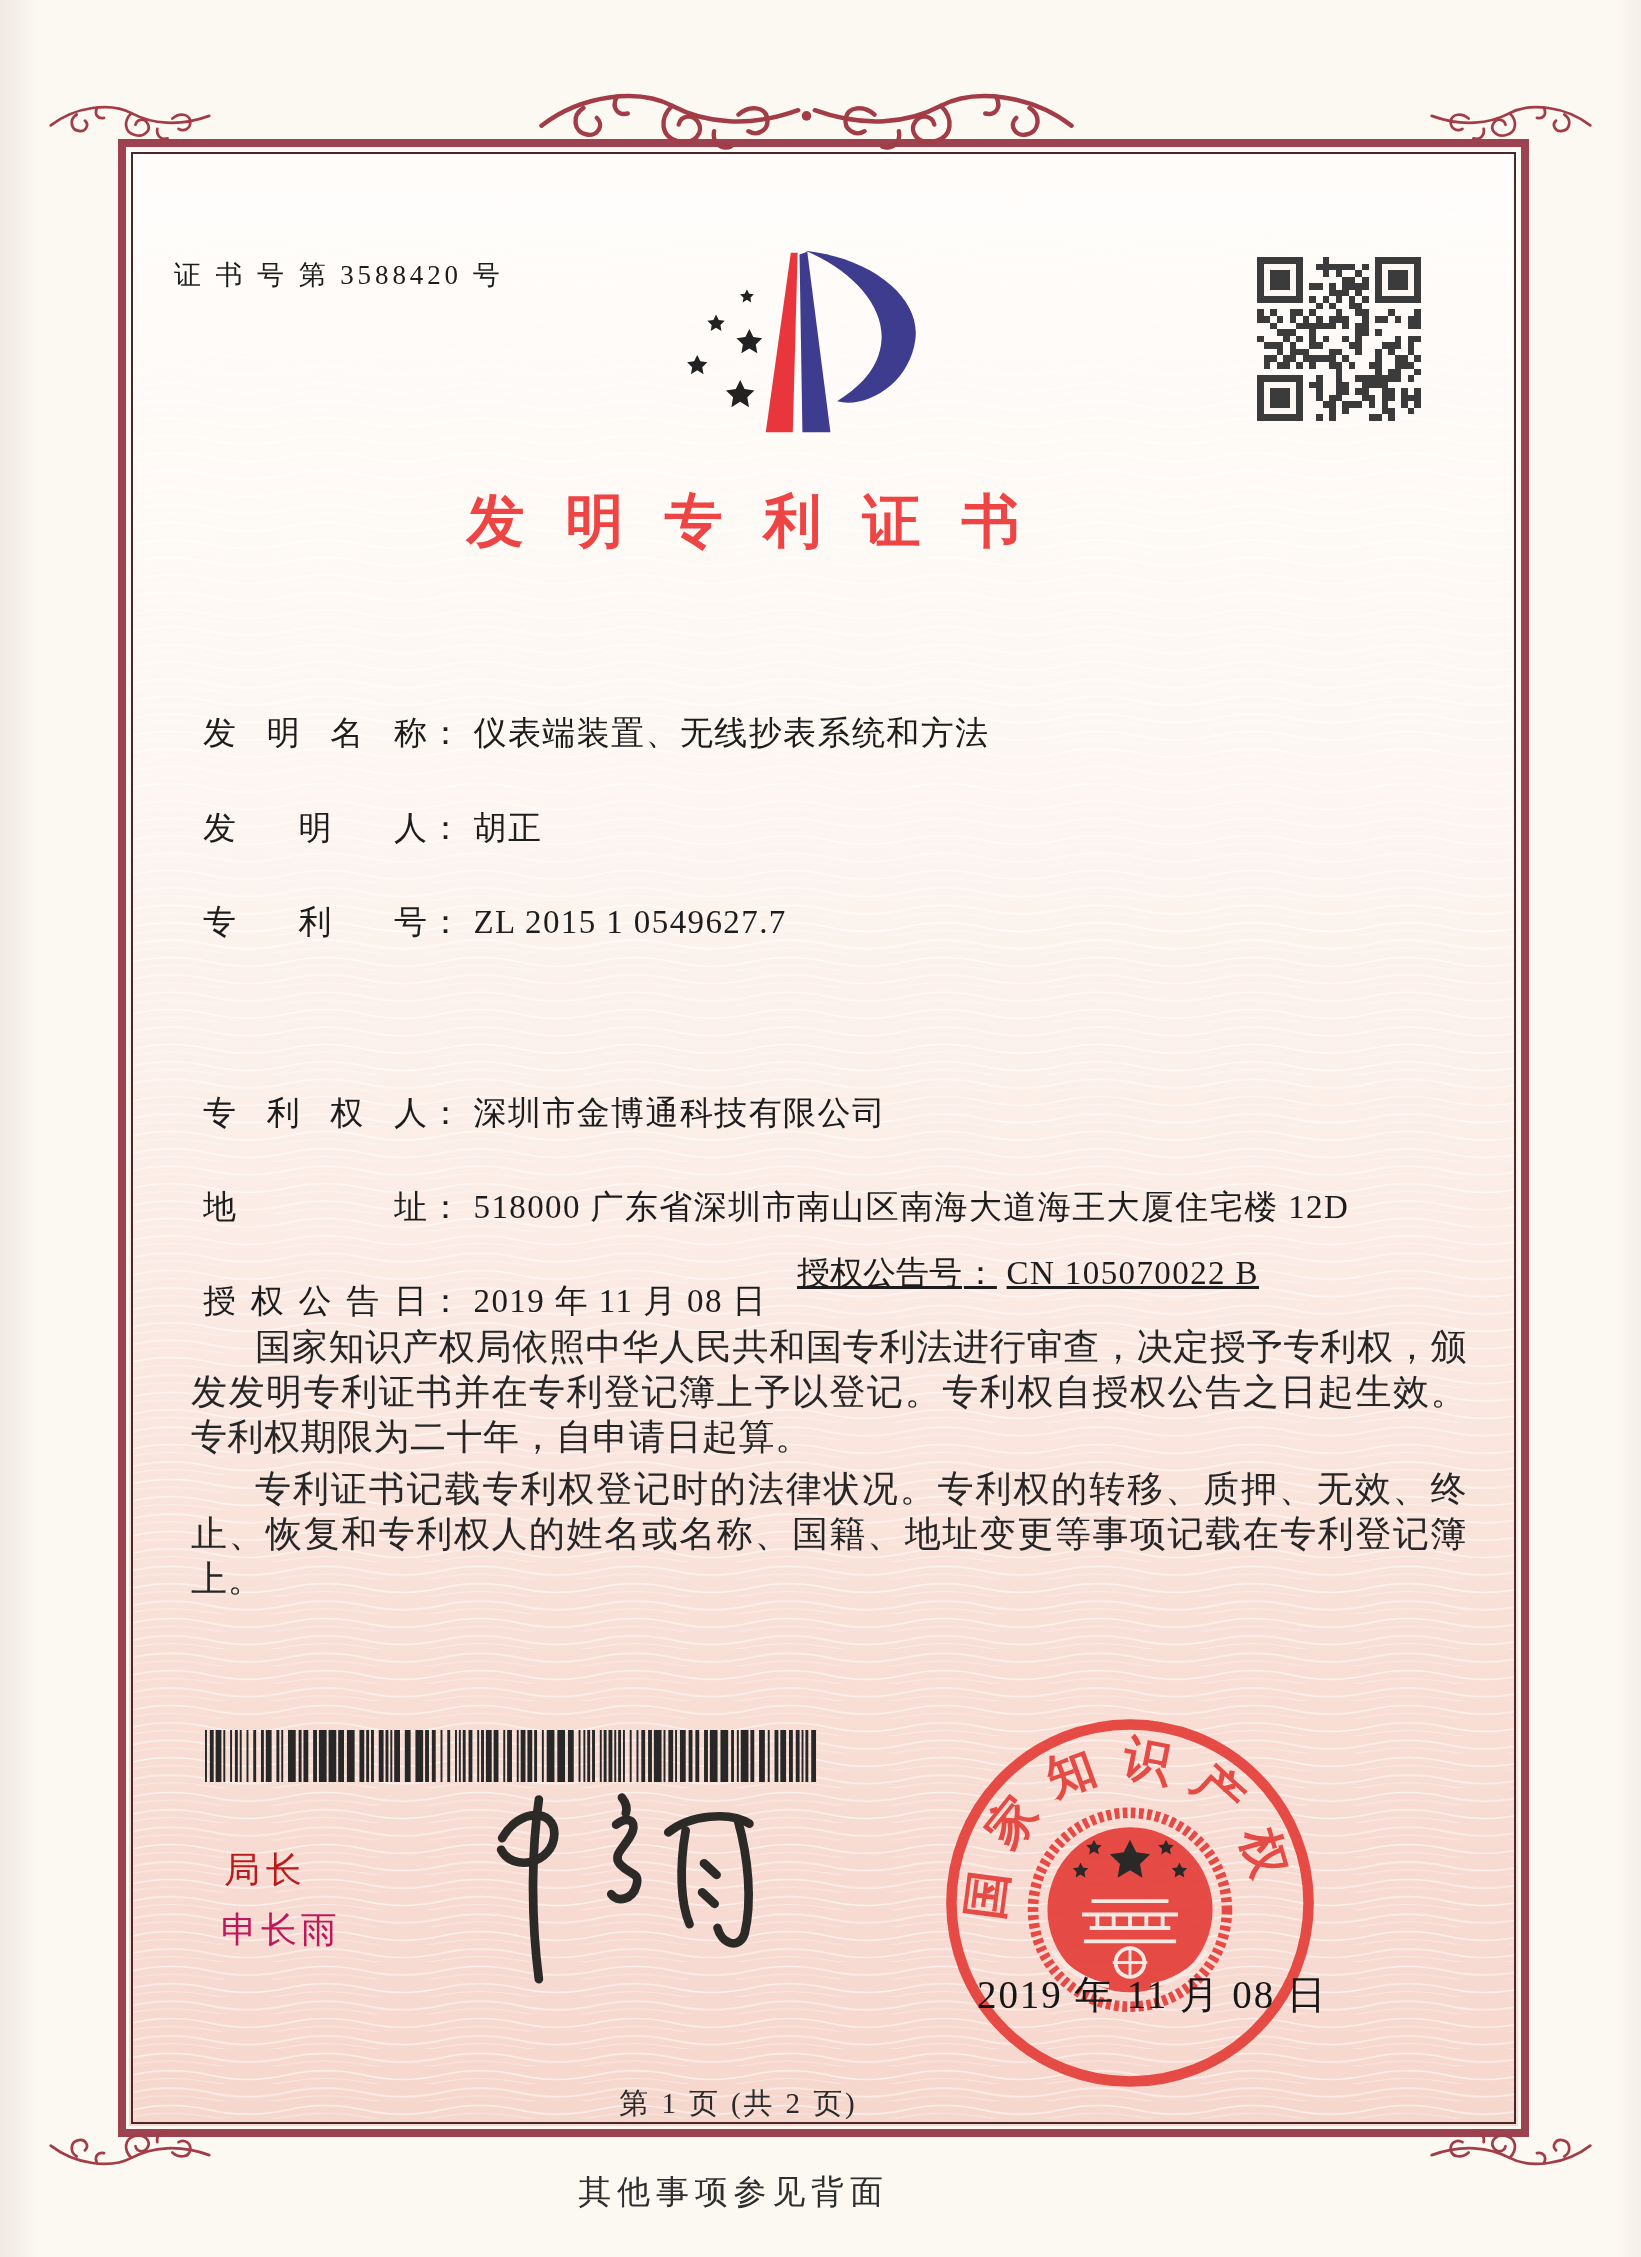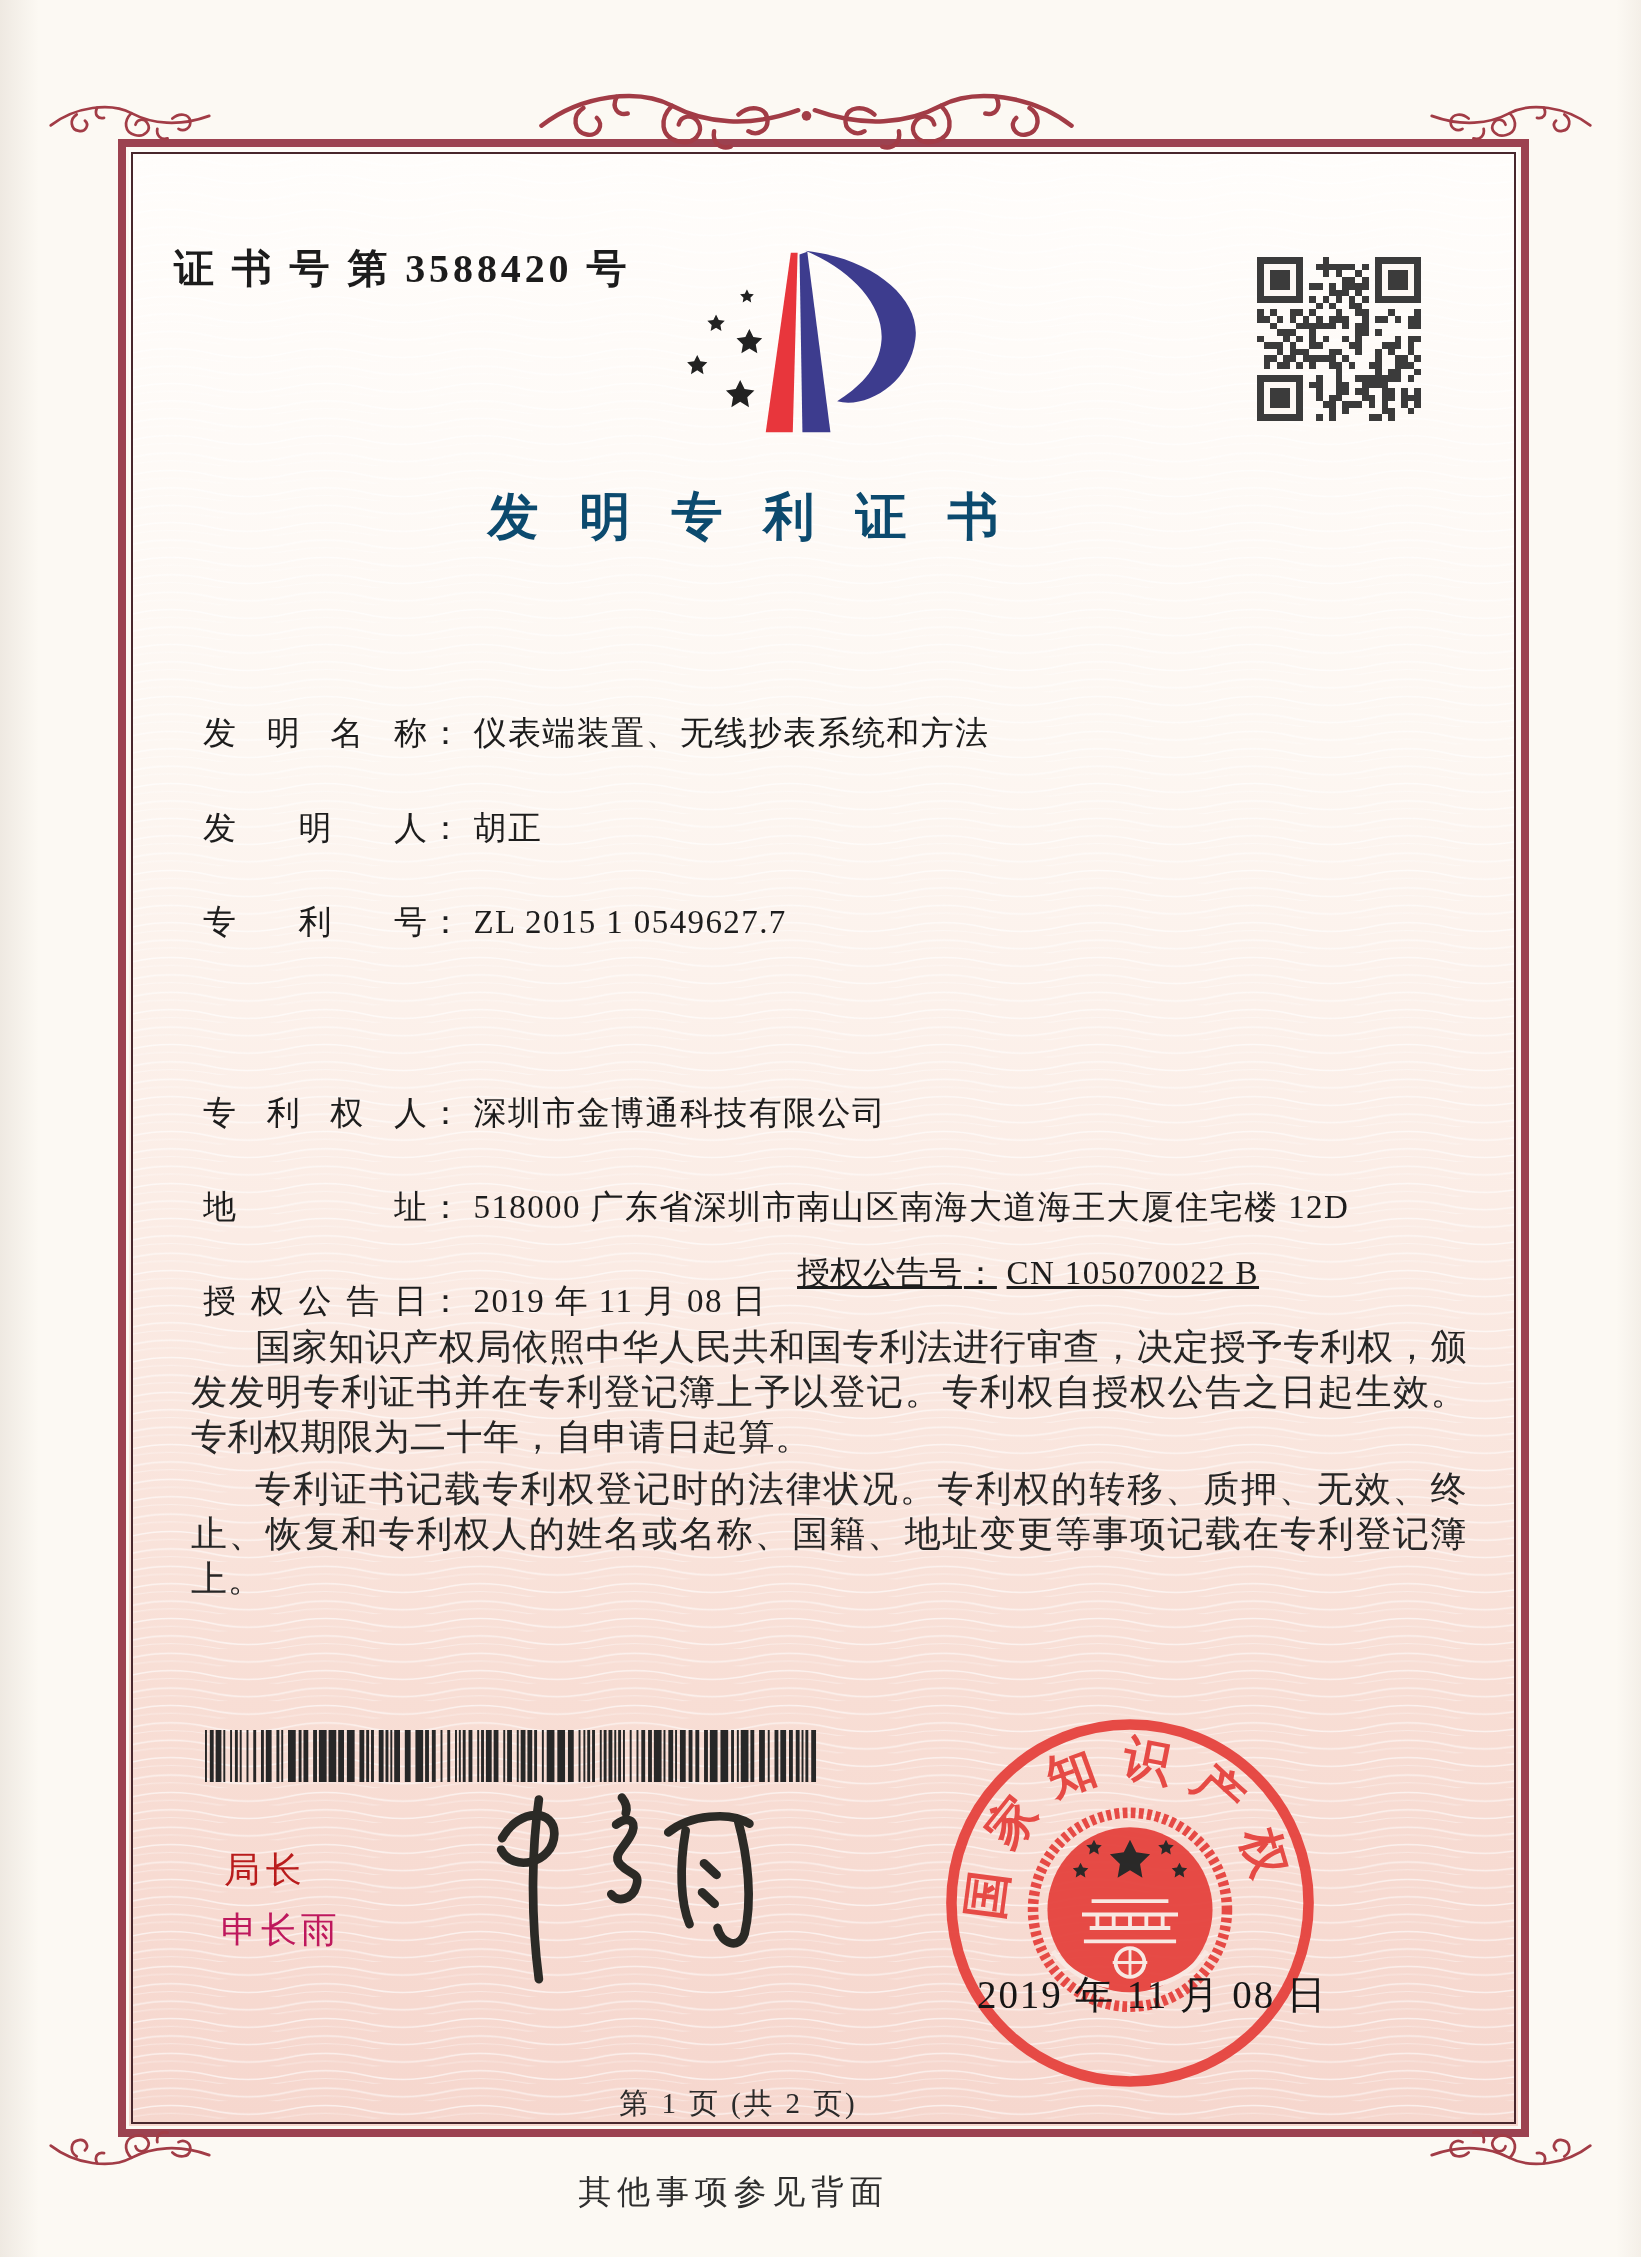--- a/index.html
+++ b/index.html
@@ -21,23 +21,23 @@
     border:8.7px solid var(--border_red,#9c4250);box-sizing:border-box;}
   .frame-innerline{position:absolute;inset:4.8px;border:2.9px solid #48272d;pointer-events:none;}
   .frame-bg{position:absolute;inset:2.9px;
     background:linear-gradient(180deg,#fffdfb 0%,#fdf7f2 30%,#fbece5 55%,#f8ded5 78%,#f6d7ce 100%);}
   .waves{position:absolute;inset:2.9px;width:calc(100% - 5.8px);height:calc(100% - 5.8px);opacity:.8;}
   .content{position:absolute;inset:0;z-index:2;}
 
   .ornament{color:var(--ornament_red,#a23c46);}
 
   
-  .cert-number{left:174px;top:241px;font-size:40px;letter-spacing:3.9px;color:#1c1c1c;font-weight:bold;}
+  .cert-number{left:174px;top:257px;font-size:27px;letter-spacing:3.9px;color:#1c1c1c;}
   .title{left:118px;top:483px;width:1411px;text-align:center;
-    font-size:51px;font-weight:600;letter-spacing:41px;color:#0c4a6e;
+    font-size:58px;font-weight:600;letter-spacing:41px;color:#ef4444;
     transform:translateX(-60px);white-space:nowrap;}
   .frow{left:203px;font-size:33px;color:#1d1d1d;white-space:nowrap;}
   .flabel{display:inline-block;width:224px;text-align:justify;text-align-last:justify;vertical-align:bottom;margin-top:28px;}
   .fcolon{margin:0 11.6px 0 1.9px;}
   .fvalue{letter-spacing:1.4px;text-align:right;}
   .fpair2{position:absolute;left:594px;top:0;white-space:nowrap;text-decoration:underline;}
   .fpair2 .fcolon{margin:0 9.7px 0 1.9px;}
   .paras{left:191px;top:1325px;width:1276px;font-size:36px;line-height:45px;
     color:#262626;letter-spacing:0.5px;text-align:justify;}
   .paras p{margin:0 0 6.8px 0;text-indent:64px;}

